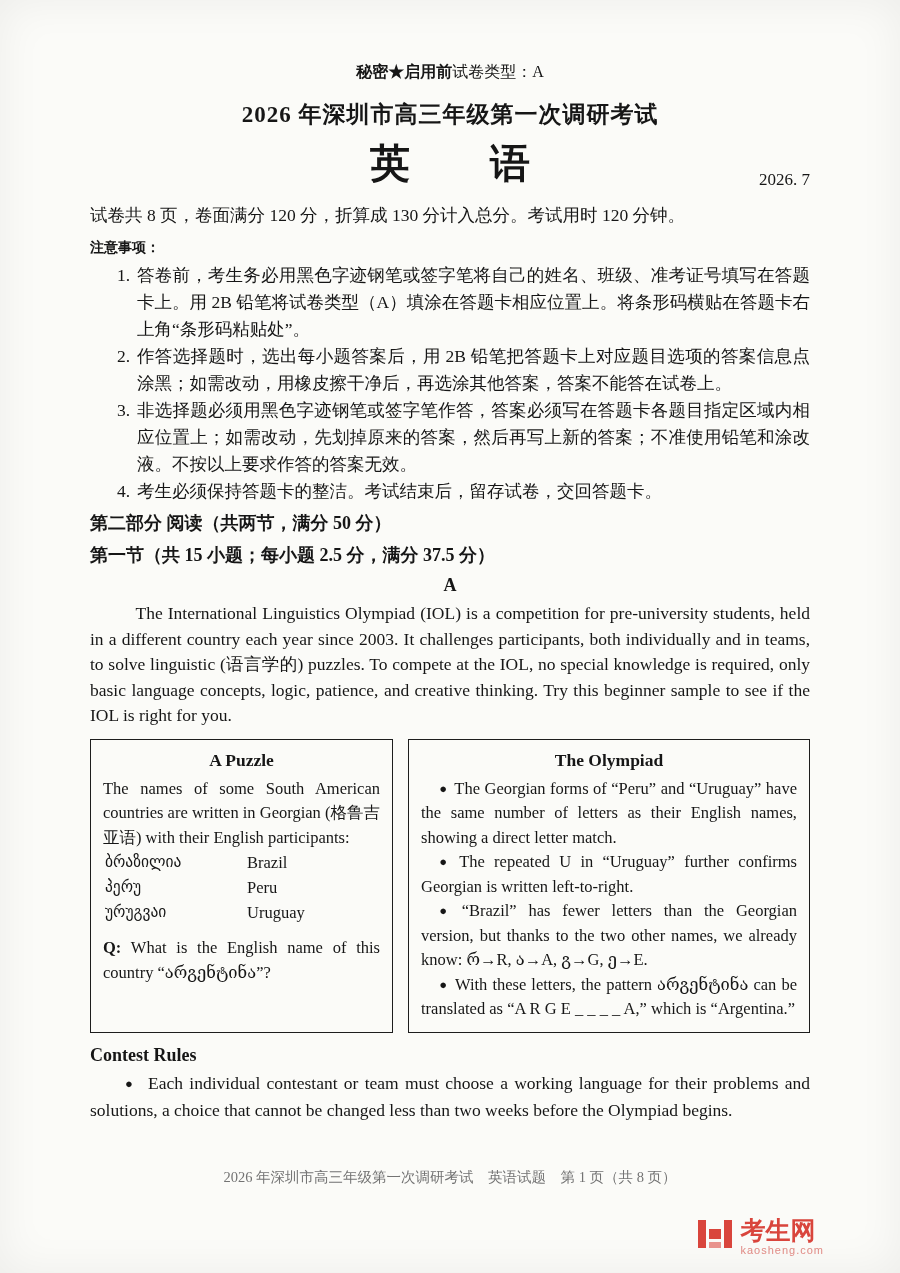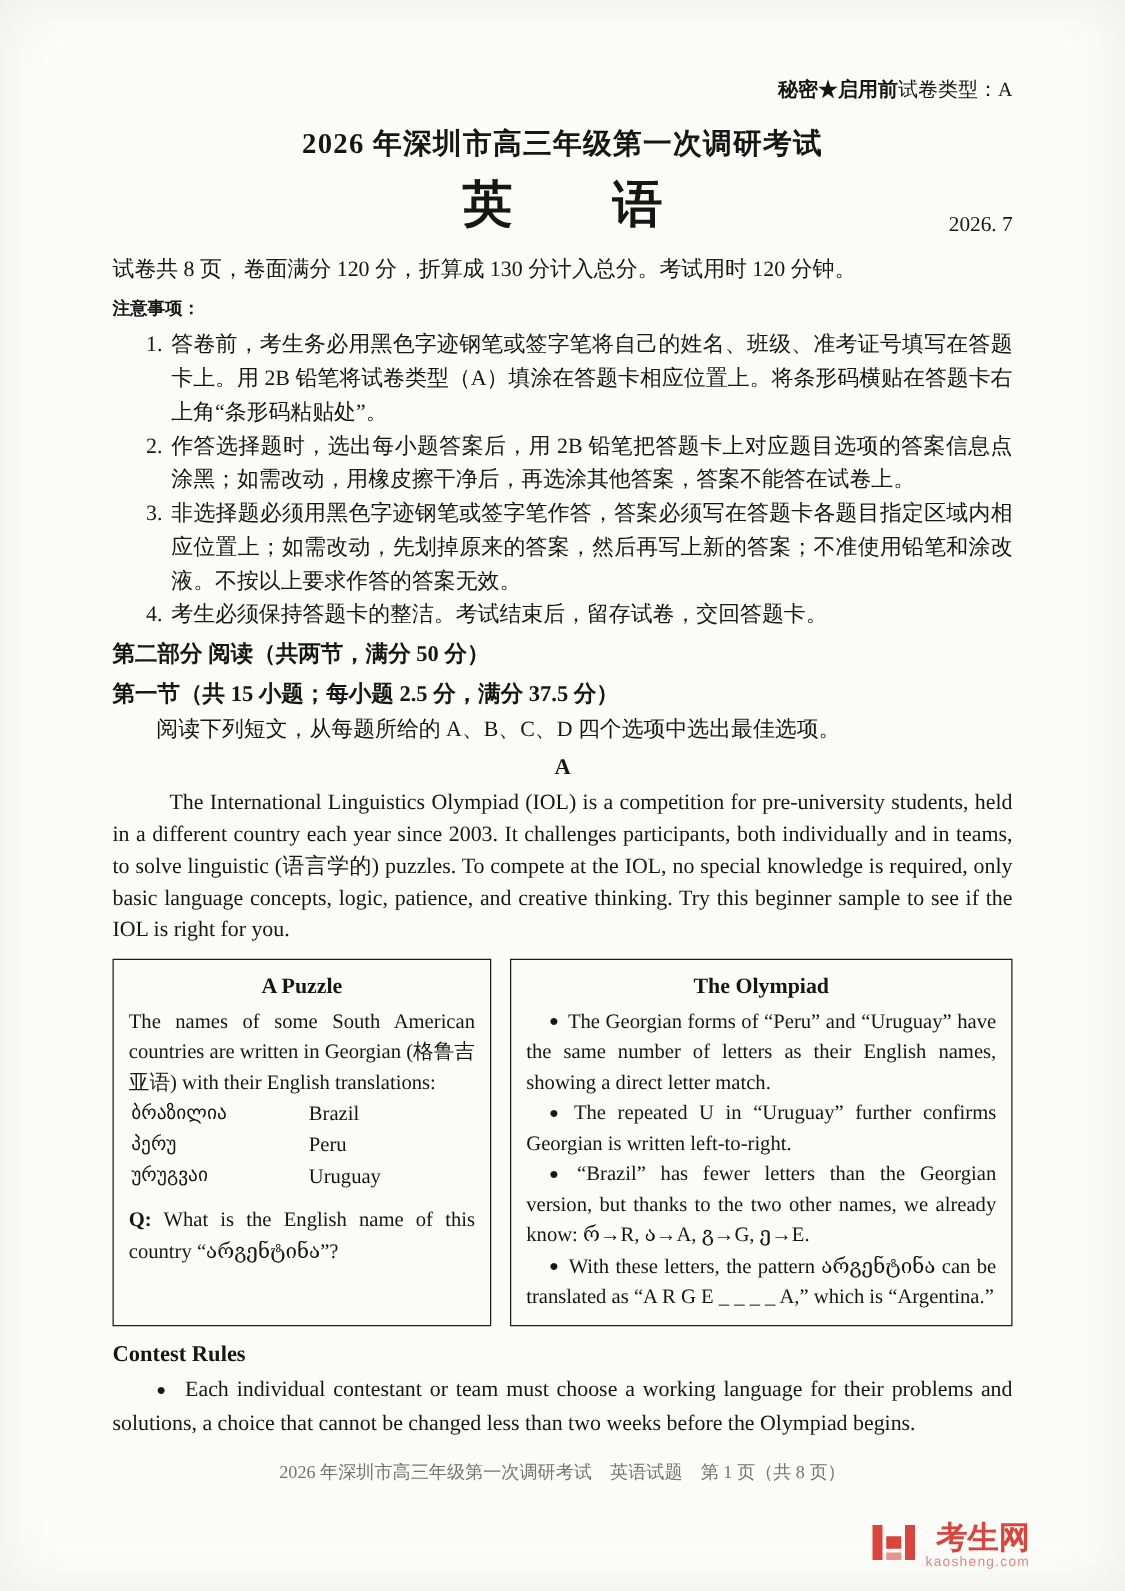--- a/index.html
+++ b/index.html
@@ -8,21 +8,21 @@
     position: relative;
     width: 900px; height: 1273px;
     margin: 0 auto;
     background: #fbfbf8;
     color: #161616;
     font-family: "Liberation Serif", "DejaVu Serif", serif;
     padding: 62px 90px 0 90px;
     overflow: hidden;
     box-shadow: inset 0 0 45px rgba(0,0,0,0.06);
   }
-  .header-row { display: flex; justify-content: flex-end; font-size: 16px; }
+  .header-row { display: flex; justify-content: center; font-size: 16px; }
   .header-left { font-weight: 700; }
   .header-right { font-weight: 400; }
   .title { text-align: center; font-size: 23px; font-weight: 700; margin-top: 16px; letter-spacing: 1px; }
   .subject-row { position: relative; text-align: center; margin-top: 6px; height: 58px; }
   .subject { display: inline-block; font-size: 40px; font-weight: 700; line-height: 56px; }
   .date { position: absolute; right: 0; bottom: 4px; font-size: 17px; }
   .exam-info { font-size: 17.5px; line-height: 26px; margin-top: 8px; }
   .notice-title { font-size: 14px; font-weight: 700; margin-top: 6px; line-height: 28px; }
   .notices { list-style: none; }
   .notices li { display: flex; font-size: 17.5px; line-height: 27px; }
@@ -43,21 +43,21 @@
   .georgian, .geo-inline { font-family: "DejaVu Sans", sans-serif; font-size: 15.5px; }
   .q-para { margin-top: 11px; }
   .q-label { font-weight: 700; }
   .bullet-para { font-size: 16.5px; line-height: 24.5px; text-align: justify; text-indent: 1.1em; }
   .marker { padding-right: 7px; font-size: 13px; vertical-align: 1px; }
   .rules-title { font-weight: 700; font-size: 18px; line-height: 28px; margin-top: 8px; }
   .rule-para { font-size: 17.5px; line-height: 26px; text-align: justify; text-indent: 2em; margin-top: 1px; }
   .footer { position: absolute; left: 0; right: 0; bottom: 86px; text-align: center; font-size: 14.5px; color: #737373; }
   .watermark { position: absolute; right: 76px; bottom: 16px; display: flex; align-items: flex-start; gap: 7px; }
   .wm-logo { flex: none; width: 36px; height: 36px; }
-  .wm-text-col { display: flex; flex-direction: column; align-items: flex-end; }
+  .wm-text-col { display: flex; flex-direction: column; }
   .wm-name { color: #d9453c; font-size: 25px; font-weight: 700; line-height: 28px; font-family: "Liberation Sans", sans-serif; }
   .wm-url { color: #e08a84; font-size: 11px; letter-spacing: 1px; line-height: 13px; font-family: "Liberation Sans", sans-serif; }
 </style>
 </head>
 <body>
 
 <div class="page">
 
   <div class="header-row">
     <span class="header-left">秘密★启用前</span>
@@ -89,30 +89,29 @@
       <span class="txt">非选择题必须用黑色字迹钢笔或签字笔作答，答案必须写在答题卡各题目指定区域内相应位置上；如需改动，先划掉原来的答案，然后再写上新的答案；不准使用铅笔和涂改液。不按以上要求作答的答案无效。</span>
     </li>
     <li>
       <span class="num">4.</span>
       <span class="txt">考生必须保持答题卡的整洁。考试结束后，留存试卷，交回答题卡。</span>
     </li>
   </ol>
 
   <p class="part-heading">第二部分 阅读（共两节，满分 50 分）</p>
   <p class="part-heading">第一节（共 15 小题；每小题 2.5 分，满分 37.5 分）</p>
-  <p class="instruction">阅读下列短文，从每题所给的 A、B、C、D 四个选项中选出最佳选项。</p>
 
   <p class="passage-label">A</p>
   <p class="passage">The International Linguistics Olympiad (IOL) is a competition for pre-university students, held in a different country each year since 2003. It challenges participants, both individually and in teams, to solve linguistic (语言学的) puzzles. To compete at the IOL, no special knowledge is required, only basic language concepts, logic, patience, and creative thinking. Try this beginner sample to see if the IOL is right for you.</p>
 
   <div class="boxes">
 
     <div class="box puzzle-box">
       <p class="box-title">A Puzzle</p>
-      <p class="box-text">The names of some South American countries are written in Georgian (格鲁吉亚语) with their English translations:</p>
+      <p class="box-text">The names of some South American countries are written in Georgian (格鲁吉亚语) with their English participants:</p>
       <div class="pair">
         <span class="georgian">ბრაზილია</span>
         <span>Brazil</span>
       </div>
       <div class="pair">
         <span class="georgian">პერუ</span>
         <span>Peru</span>
       </div>
       <div class="pair">
         <span class="georgian">ურუგვაი</span>

